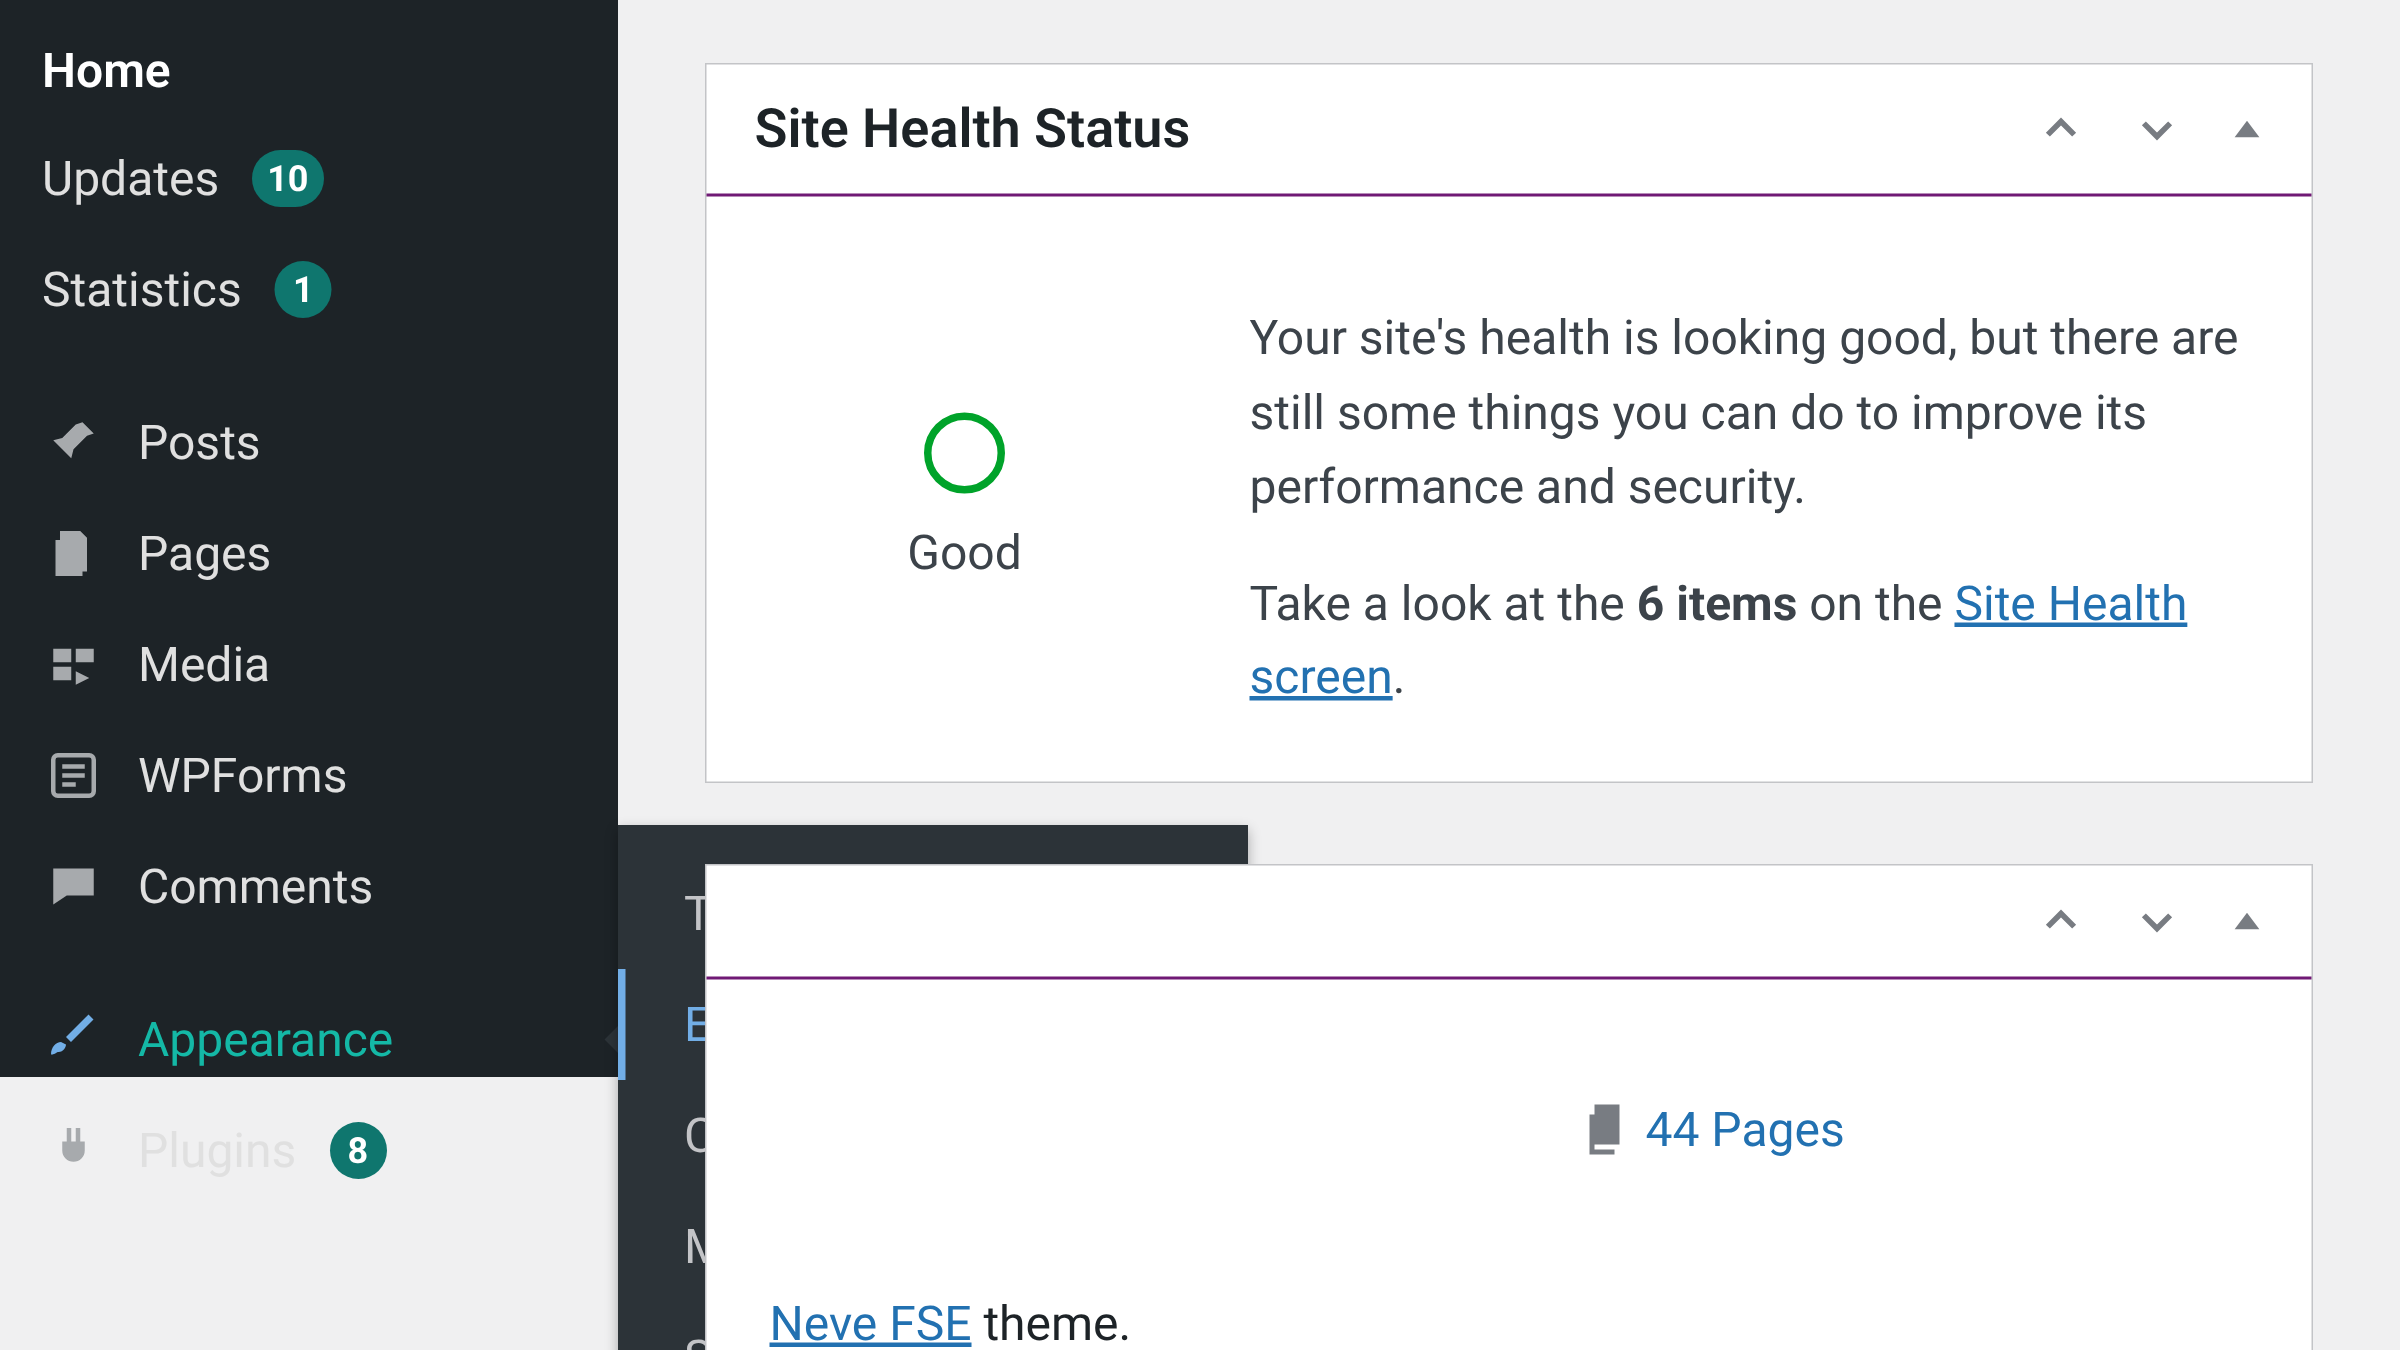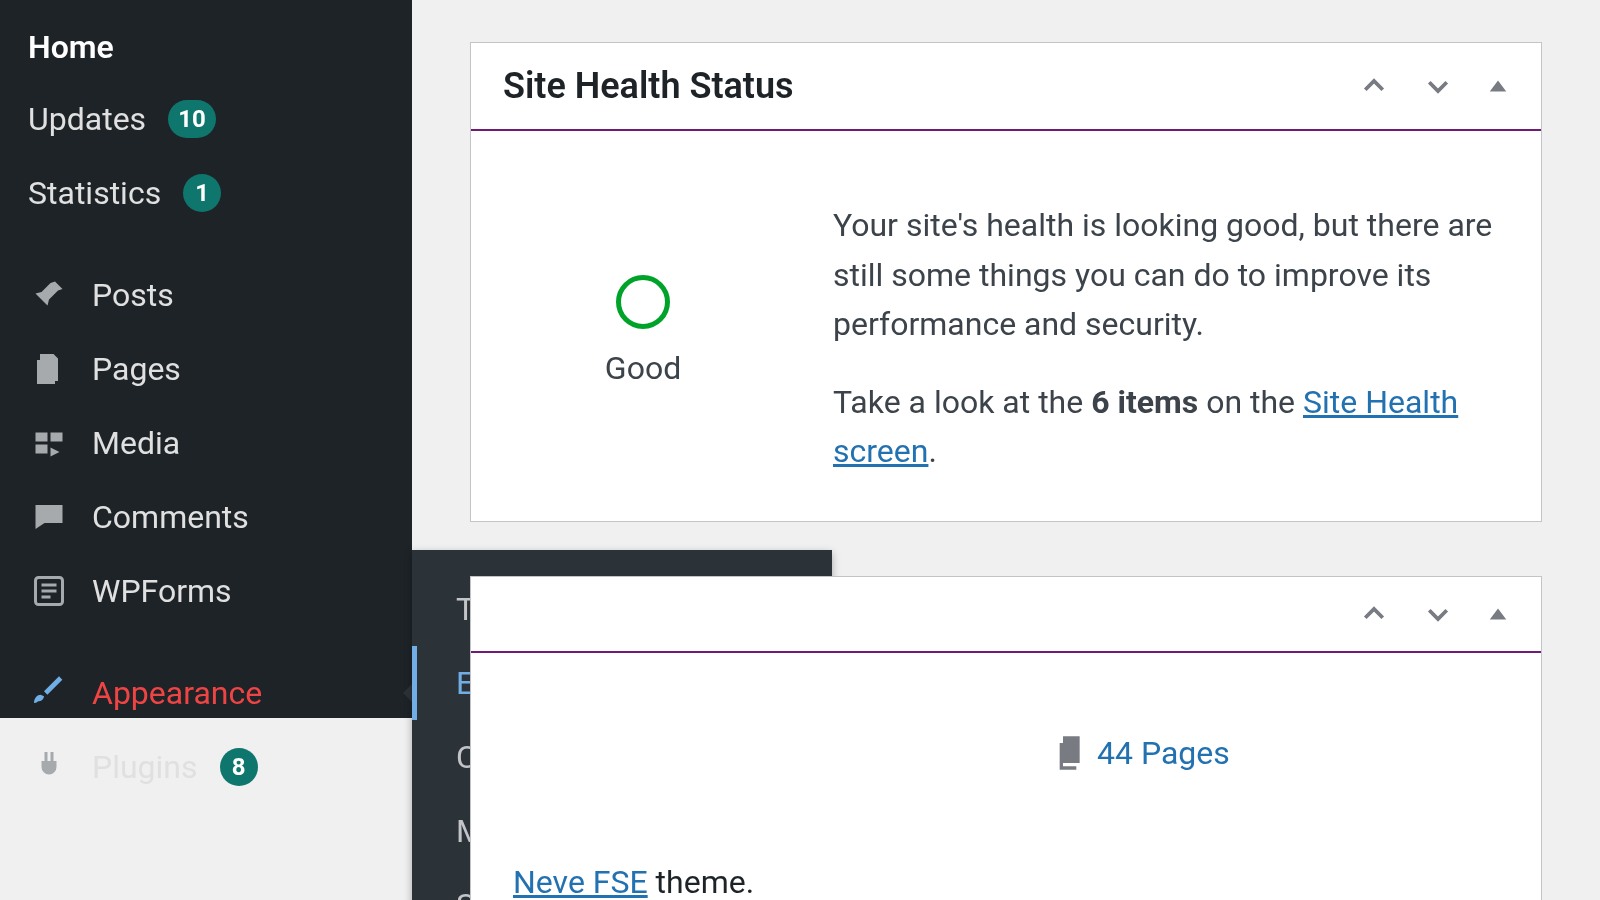--- a/index.html
+++ b/index.html
@@ -23,21 +23,21 @@
   display: flex;
   align-items: center;
   padding: 16px 28px;
   font-size: 32px;
   color: #e0e0e0;
   cursor: pointer;
   gap: 22px;
 }
 .sidebar-item.bold { font-weight: 600; color: #fff; padding-top: 28px; }
 .sidebar-item.sub { padding-left: 28px; padding-top: 18px; padding-bottom: 18px; }
-.sidebar-item.active { color: #ef4444; }
+.sidebar-item.active { color: #14b8a6; }
 .sidebar-item .label {}
 .badge {
   background: #0f766e;
   color: #fff;
   border-radius: 20px;
   min-width: 38px;
   height: 38px;
   display: inline-flex;
   align-items: center;
   justify-content: center;
@@ -187,35 +187,35 @@
     <span class="icon">
       <svg width="36" height="36" viewBox="0 0 24 24" fill="currentColor">
           <path d="M3 5h8v6H3zM13 5h8v6h-8zM3 13h8v6H3zM13 15l6 3-6 3z"></path>
         </svg>
     </span>
     <span class="label">Media</span>
   </div>
 
   <div class="sidebar-item">
     <span class="icon">
-      <svg width="36" height="36" viewBox="0 0 24 24" fill="currentColor">
-          <path d="M3 4h18v12H9l-6 4z"></path>
-        </svg>
-    </span>
-    <span class="label">Comments</span>
-  </div>
-
-  <div class="sidebar-item">
-    <span class="icon">
       <svg width="36" height="36" viewBox="0 0 24 24" fill="none" stroke="currentColor" stroke-width="2">
           <rect x="3" y="3" width="18" height="18" rx="2"></rect>
           <path d="M7 8h10M7 12h10M7 16h6"></path>
         </svg>
     </span>
     <span class="label">WPForms</span>
+  </div>
+
+  <div class="sidebar-item">
+    <span class="icon">
+      <svg width="36" height="36" viewBox="0 0 24 24" fill="currentColor">
+          <path d="M3 4h18v12H9l-6 4z"></path>
+        </svg>
+    </span>
+    <span class="label">Comments</span>
   </div>
 
   <div class="divider"></div>
 
   <div class="sidebar-item active" style="position:relative">
     <span class="icon">
       <svg width="40" height="40" viewBox="0 0 24 24" fill="currentColor">
           <path d="M20 4l-9 9-2-2 9-9zM7 13c-2 0-4 2-4 5 2 0 2-1 3-1 2 0 3-2 3-3z"></path>
         </svg>
     </span>

